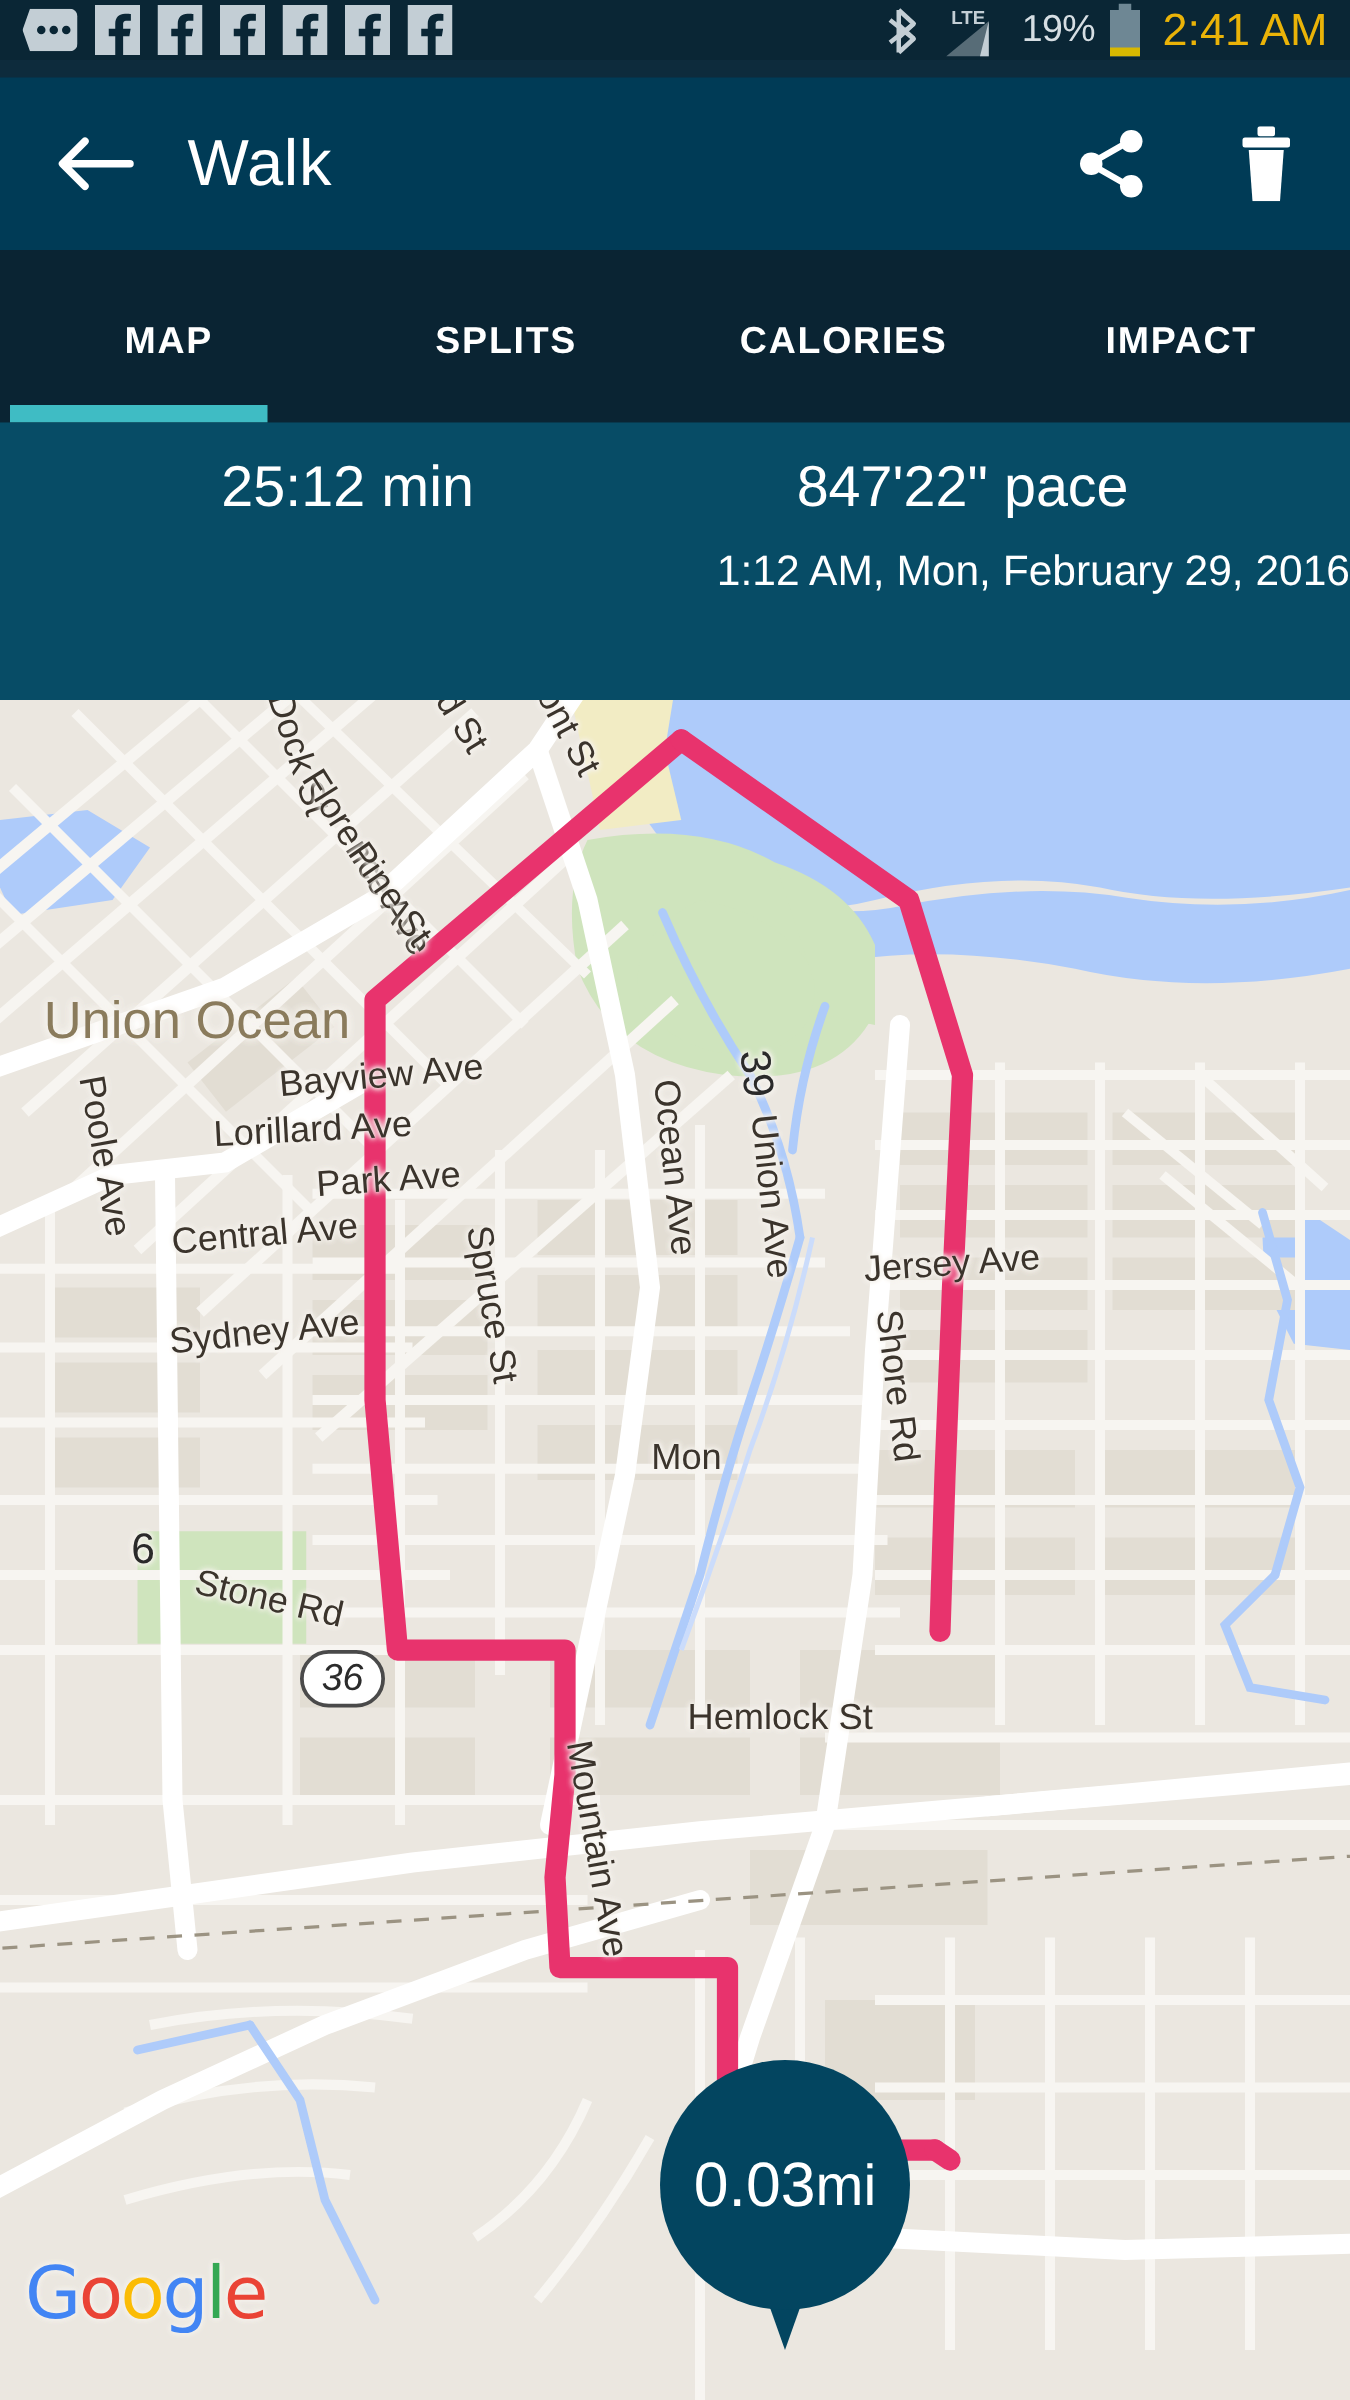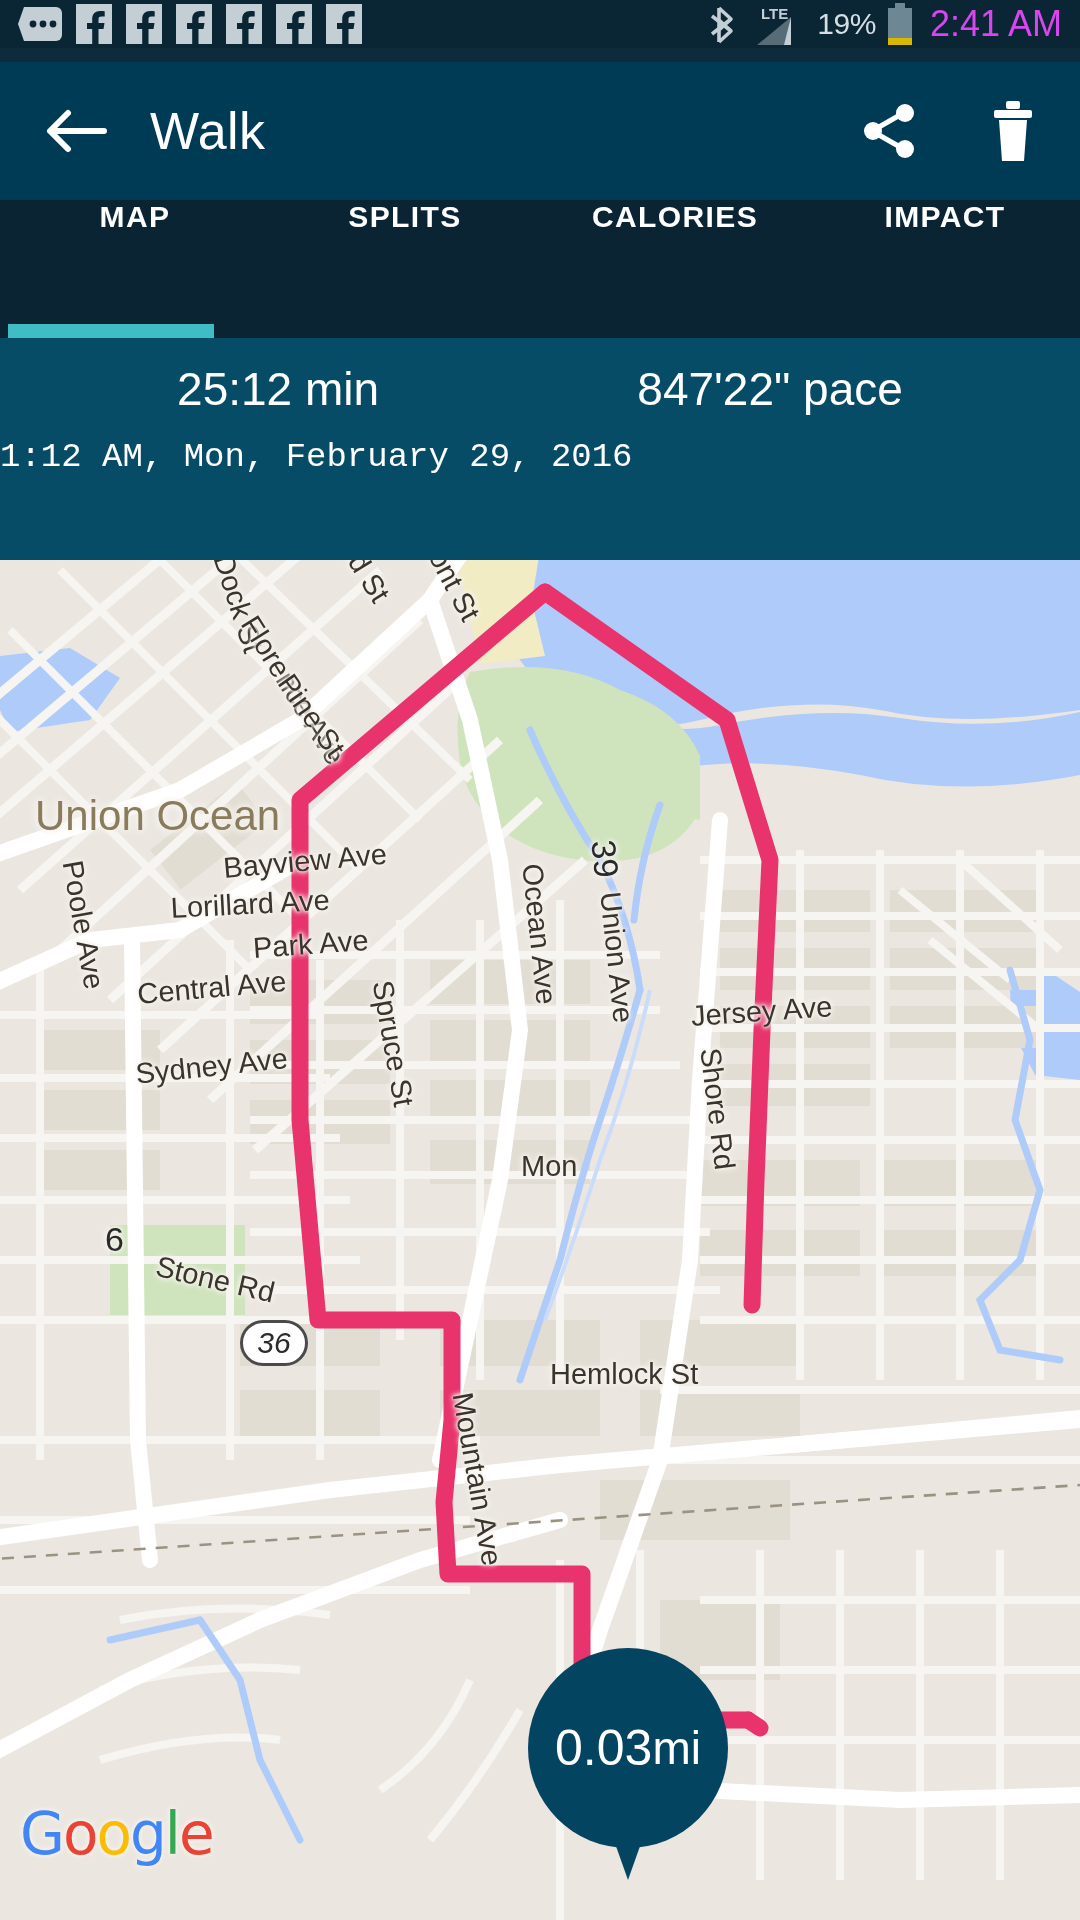--- a/index.html
+++ b/index.html
@@ -22,58 +22,58 @@
   .ic-fb{ width:36px; height:40px; }
   .ic-bt{ width:32px; height:40px; }
   .ic-lte{ width:52px; height:42px; position:relative; }
   .batt-pct{ color:#d6dee3; font-size:30px; letter-spacing:-0.5px; }
   .batt{
     width:24px; height:42px; position:relative;
   }
   .batt .body{ position:absolute; left:0; top:5px; width:24px; height:37px; background:#6e8794; }
   .batt .tip{ position:absolute; left:7px; top:0; width:10px; height:6px; background:#6e8794; }
   .batt .fill{ position:absolute; left:0; bottom:0; width:24px; height:7px; background:#d8b800; }
-  .clock{ color:#d946ef; font-size:36px; letter-spacing:0px; margin-left:6px; }
+  .clock{ color:#eab308; font-size:36px; letter-spacing:0px; margin-left:6px; }
 
   
   .appbar{
     position:absolute; left:0; top:62px; width:1080px; height:138px;
     background:#003b56; display:flex; align-items:center; padding:0 44px;
   }
   .back-arrow{ width:64px; height:56px; }
   .app-title{ color:#fff; font-size:52px; margin-left:42px; font-weight:400; letter-spacing:0.5px; }
   .appbar-actions{ margin-left:auto; display:flex; align-items:center; gap:72px; }
   .ic-share{ width:56px; height:56px; }
   .ic-trash{ width:46px; height:60px; }
 
   
   .tabbar{
     position:absolute; left:0; top:200px; width:1080px; height:138px;
     background:#0a2433;
   }
-  .tabs{ display:flex; width:100%; height:124px; }
+  .tabs{ display:flex; width:100%; height:124px; align-items:flex-end; }
   .tab{
     flex:1; text-align:center; color:#ffffff; font-size:30px; font-weight:bold;
     letter-spacing:1.4px; padding-bottom:34px;
   }
   .tab.inactive{ color:#ffffff; }
   .indicator-row{ position:absolute; left:0; bottom:0; width:1080px; height:14px; }
   .indicator{ position:absolute; left:8px; bottom:0; width:206px; height:14px; background:#3fbcc4; }
 
   
   .stats{
     position:absolute; left:0; top:338px; width:1080px; height:222px;
     background:#074c66; color:#fff; padding-top:24px;
   }
   .stats-row{
     display:flex; justify-content:space-around; align-items:baseline;
     font-size:46px; letter-spacing:0px; padding:0 48px;
   }
   .stats-row span{ white-space:nowrap; }
-  .stats-date{ text-align:left; font-size:34px; margin-top:22px;font-family:Liberation Mono, monospace; }
+  .stats-date{ text-align:right; font-size:34px; margin-top:22px; }
 
   
   .map{
     position:absolute; left:0; top:560px; width:1080px; height:1360px;
     background:#ebe7e0; overflow:hidden;
   }
   .map svg{ position:absolute; left:0; top:0; }
   .lbl{
     position:absolute; color:#3b342c; font-size:29px; white-space:nowrap;
     text-shadow: 0 0 6px #f6f3ee, 0 0 6px #f6f3ee, 0 0 4px #f6f3ee, 0 0 3px #f6f3ee;

